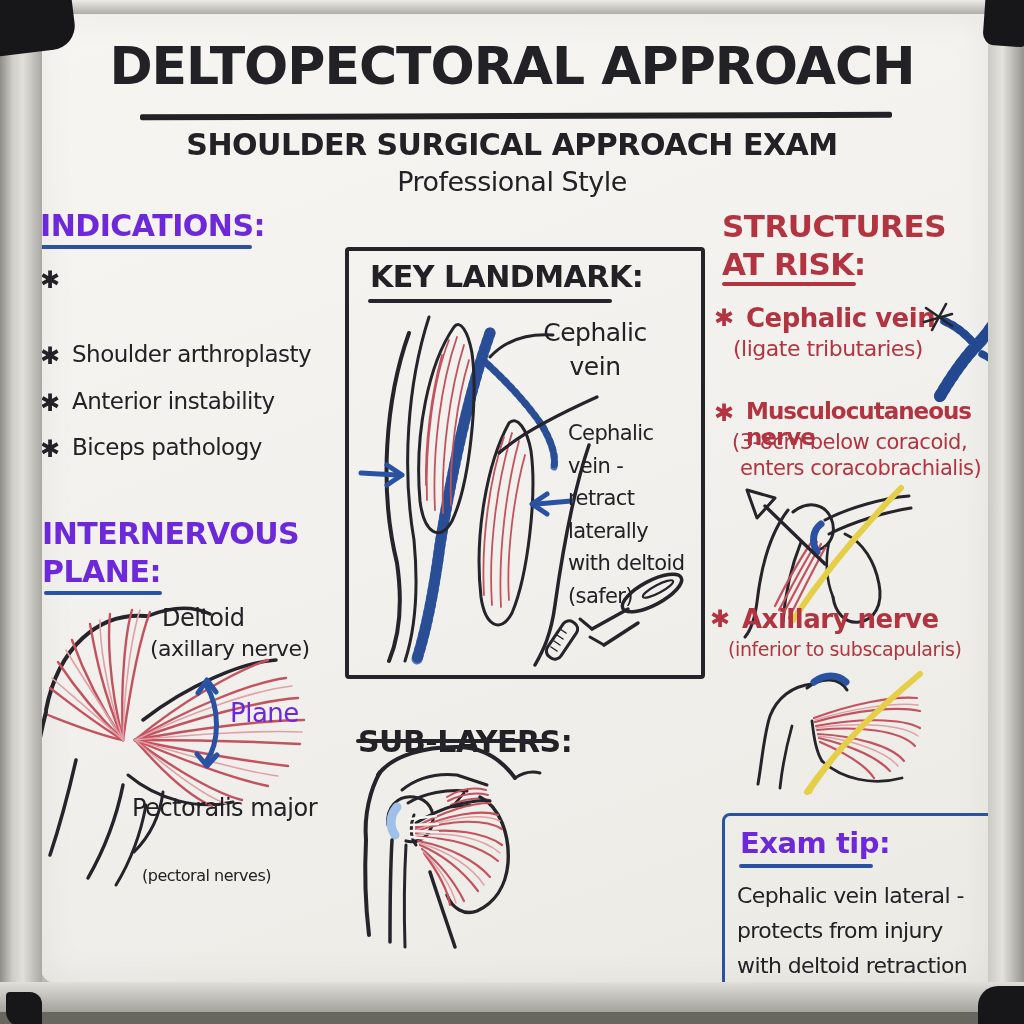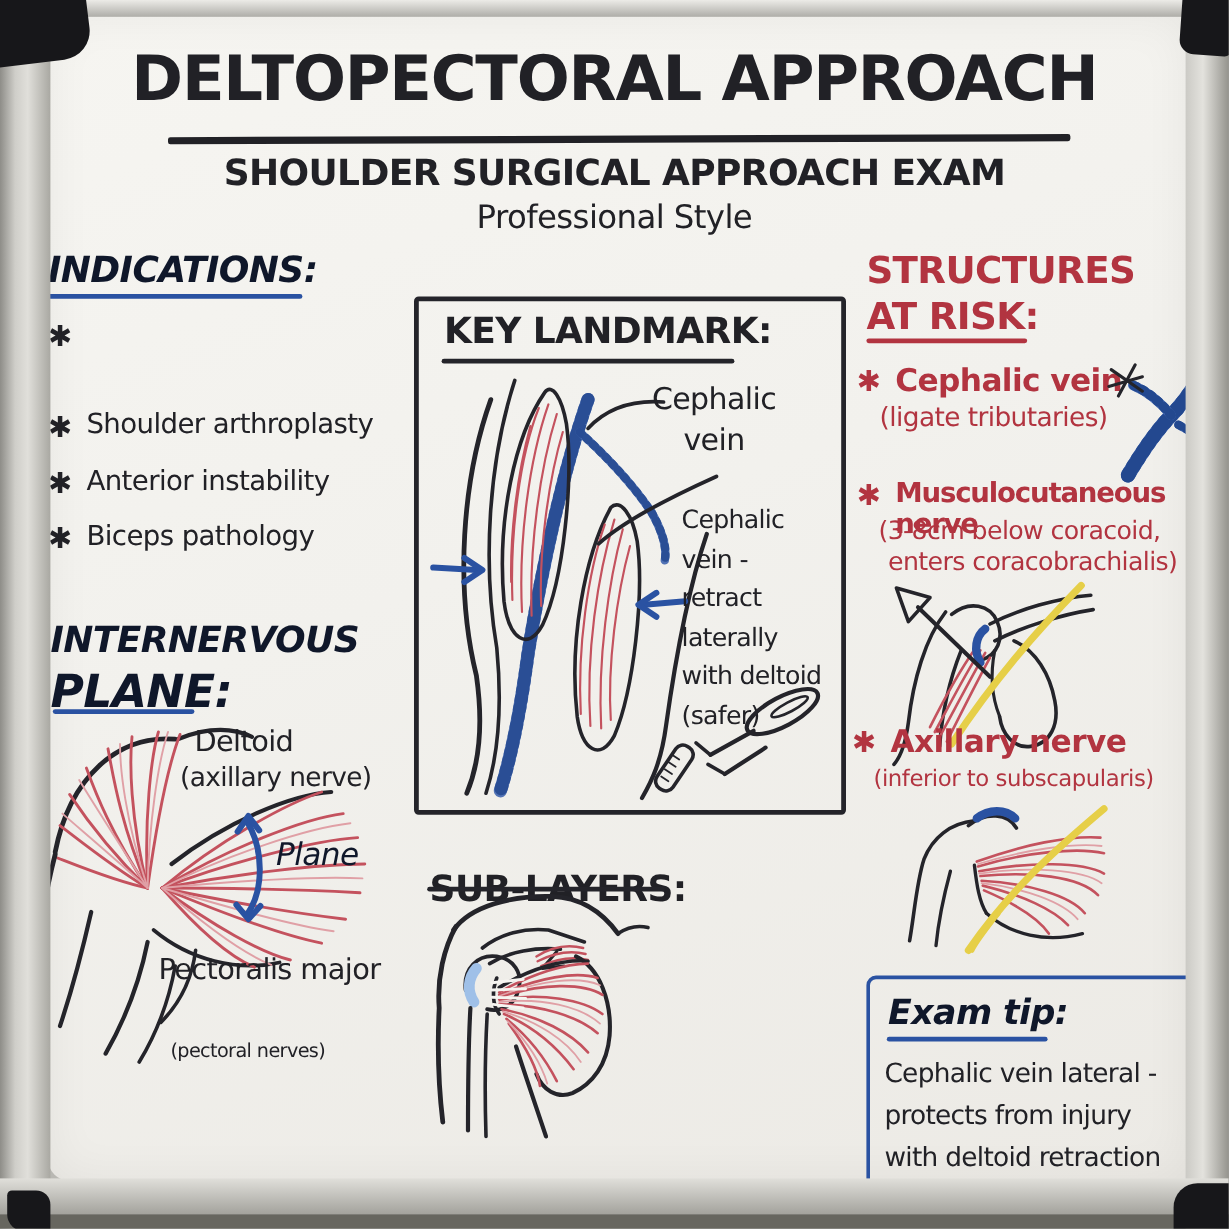--- a/index.html
+++ b/index.html
@@ -20,21 +20,21 @@
   #frame-bottom{left:0;top:982px;width:1024px;height:34px;
     background:linear-gradient(#e0dfda,#9b9a94);}
   #frame-bottom-shadow{left:0;top:1012px;width:1024px;height:12px;background:#67665f;}
   .corner{background:#17171a;}
   #corner-tl{left:-8px;top:-10px;width:82px;height:62px;border-radius:0 6px 24px 4px;transform:rotate(-7deg);}
   #corner-tr{left:984px;top:-6px;width:44px;height:52px;border-radius:0 0 6px 12px;transform:rotate(4deg);}
   #corner-br{left:978px;top:986px;width:52px;height:44px;border-radius:20px 0 0 0;}
   #corner-bl{left:6px;top:992px;width:36px;height:34px;border-radius:4px 12px 2px 14px;}
   
   .hand{letter-spacing:-0.5px;}
-  .blue{color:#0f172a;font-style:italic;}
+  .blue{color:#6d28d9;}
   .red{color:#b23440;}
   .bold{font-weight:bold;}
   .u{height:4px;border-radius:2px;}
   .center{left:0;width:1024px;text-align:center;}
   .bullet{position:absolute;left:0;top:1px;font-size:24px;}
   .item{padding-left:32px;}
   svg{position:absolute;overflow:visible;}
   svg *{fill:none;stroke-linecap:round;stroke-linejoin:round;}
   .ink{stroke:#24242a;}
   .musc{stroke:#c4525e;}
@@ -68,21 +68,21 @@
   <div class="abs hand item" style="left:40px;top:388px;width:310px;font-size:23px;">
     <span class="bullet">✱</span>
     <span>Anterior instability</span>
   </div>
   <div class="abs hand item" style="left:40px;top:434px;width:310px;font-size:23px;">
     <span class="bullet">✱</span>
     <span>Biceps pathology</span>
   </div>
 
   <div class="abs hand bold blue" style="left:42px;top:516px;font-size:30px;">INTERNERVOUS</div>
-  <div class="abs hand bold blue" style="left:42px;top:554px;font-size:38px;">PLANE:</div>
+  <div class="abs hand bold blue" style="left:42px;top:554px;font-size:30px;">PLANE:</div>
   <div class="abs u" style="left:44px;top:591px;width:118px;background:#2a52a2;"></div>
 
   <svg class="abs" style="left:28px;top:600px;" width="320" height="305" viewBox="0 0 320 305">
 
     <path class="ink" stroke-width="4" d="M18,110 C30,48 70,12 118,16"></path>
     <path class="ink" stroke-width="3.5" d="M120,16 C145,6 165,6 182,14"></path>
 
     <g class="musc" stroke-width="2.4">
       <path d="M95,140 C70,135 38,122 20,115"></path>
         <path d="M95,140 C65,122 38,100 22,88"></path>

